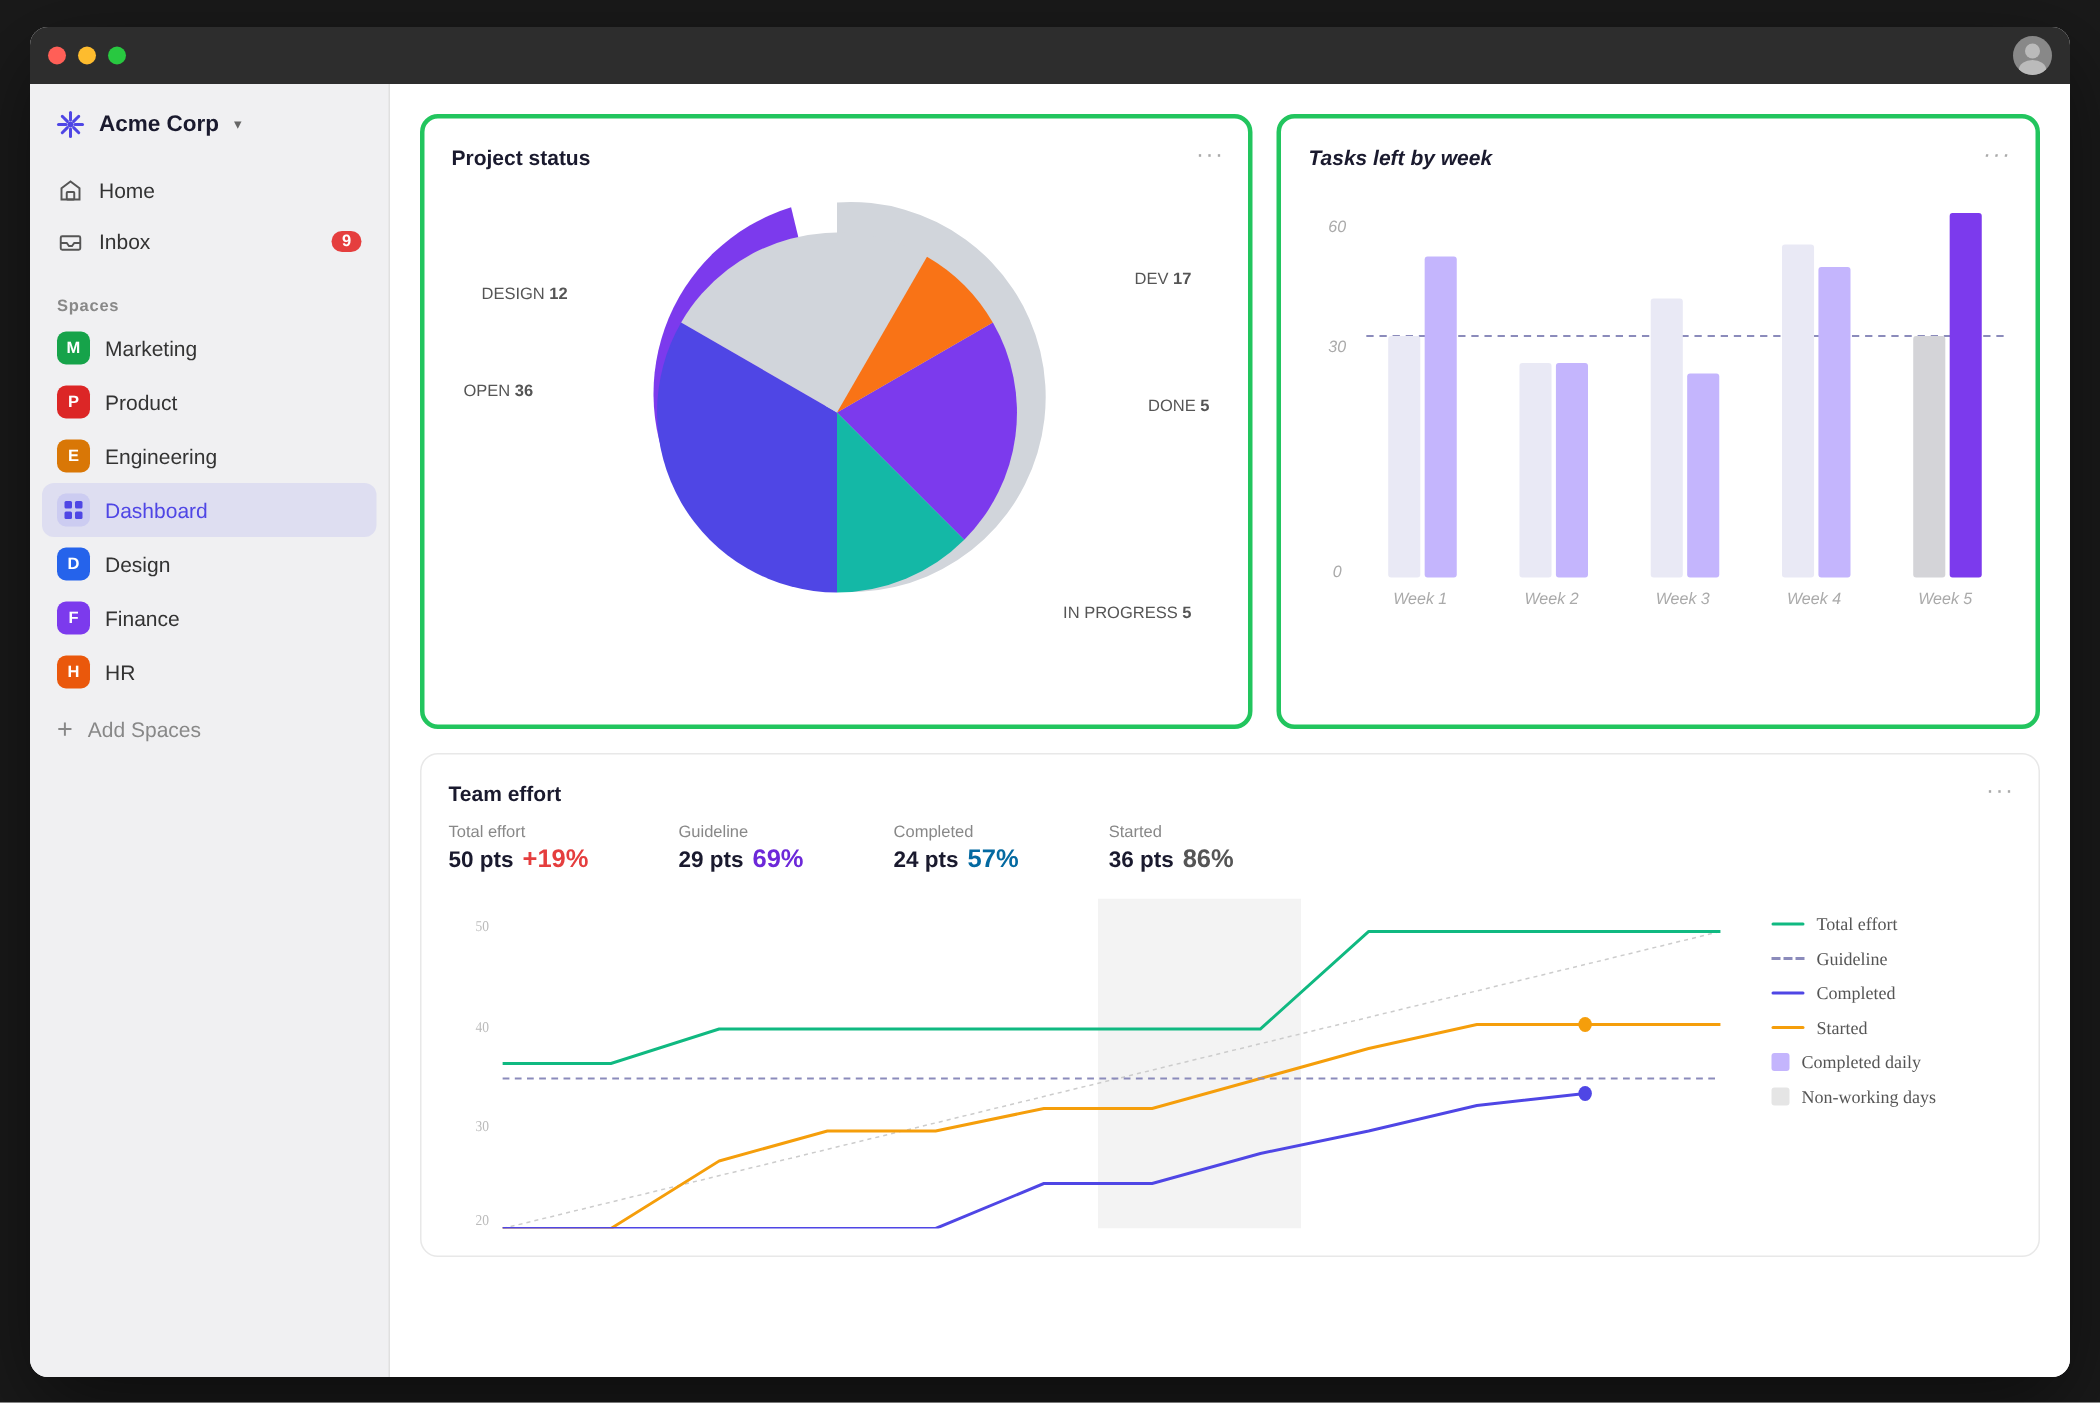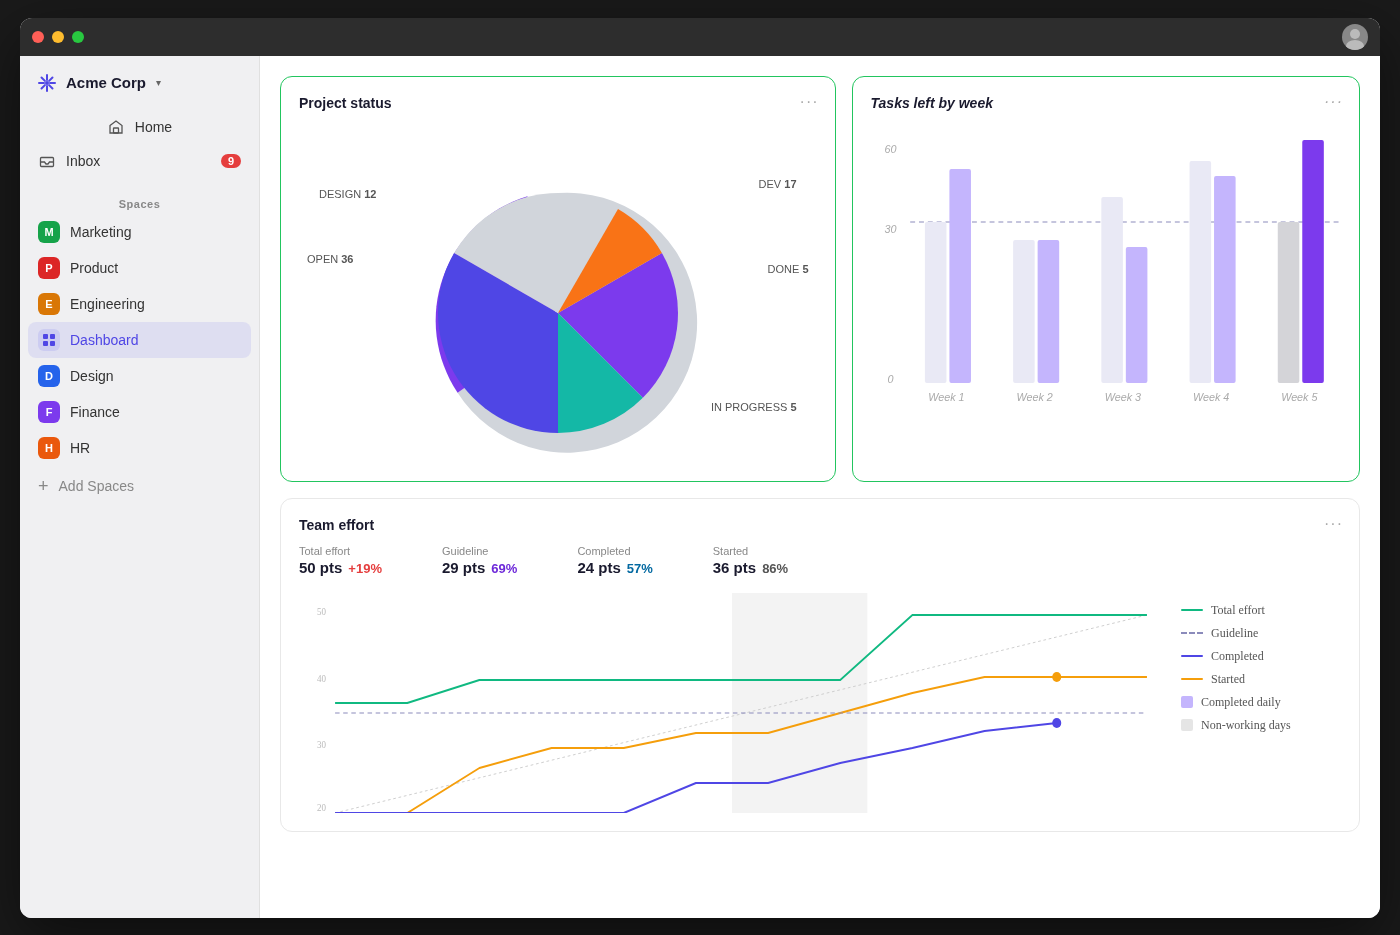--- a/index.html
+++ b/index.html
@@ -100,21 +100,20 @@
     .sidebar-nav-item {
       display: flex;
       align-items: center;
       gap: 10px;
       padding: 8px 10px;
       border-radius: 8px;
       cursor: pointer;
       font-size: 14px;
       color: #333;
       position: relative;
-      justify-content: center;
     }
     .nav-icon {
       width: 18px;
       height: 18px;
       display: flex;
       align-items: center;
       justify-content: center;
       color: #555;
     }
     .badge {
@@ -128,21 +127,20 @@
       min-width: 20px;
       text-align: center;
     }
     .section-label {
       font-size: 11px;
       font-weight: 600;
       color: #888;
       padding: 12px 18px 4px;
       letter-spacing: 0.5px;
       text-transform: none;
-      text-align: center;
     }
     .space-item {
       display: flex;
       align-items: center;
       gap: 10px;
       padding: 7px 10px;
       border-radius: 8px;
       cursor: pointer;
       font-size: 14px;
       color: #333;
@@ -196,21 +194,21 @@
       display: flex;
       flex-direction: column;
       gap: 16px;
     }
     .row {
       display: flex;
       gap: 16px;
     }
     .card {
       background: white;
-      border: 1px solid #22c55e;
+      border: 3px solid #22c55e;
       border-radius: 12px;
       padding: 18px;
       position: relative;
       flex: 1;
     }
     .card-title {
       font-size: 14px;
       font-weight: 600;
       color: #1a1a2e;
       margin-bottom: 12px;
@@ -220,21 +218,21 @@
       top: 16px;
       right: 16px;
       color: #aaa;
       cursor: pointer;
       font-size: 16px;
       letter-spacing: 1px;
     }
     
     .pie-container {
       display: flex;
-      align-items: flex-end;
+      align-items: flex-start;
       justify-content: center;
       height: 340px;
       position: relative;
     }
     
     .team-effort-card {
       background: white;
       border: 1px solid #e8e8e8;
       border-radius: 12px;
       padding: 18px;
@@ -250,21 +248,21 @@
       color: #888;
       display: block;
       margin-bottom: 2px;
     }
     .effort-stat .value {
       font-size: 15px;
       font-weight: 700;
       color: #1a1a2e;
     }
     .effort-stat .pct {
-      font-size: 13px;
+      font-size: 17px;
       font-weight: 600;
       margin-left: 6px;
     }
     .pct-red { color: #e53e3e; }
     .line-chart-container {
       display: flex;
       gap: 16px;
       font-family: Liberation Serif, serif;
     }
     .line-chart-area {

